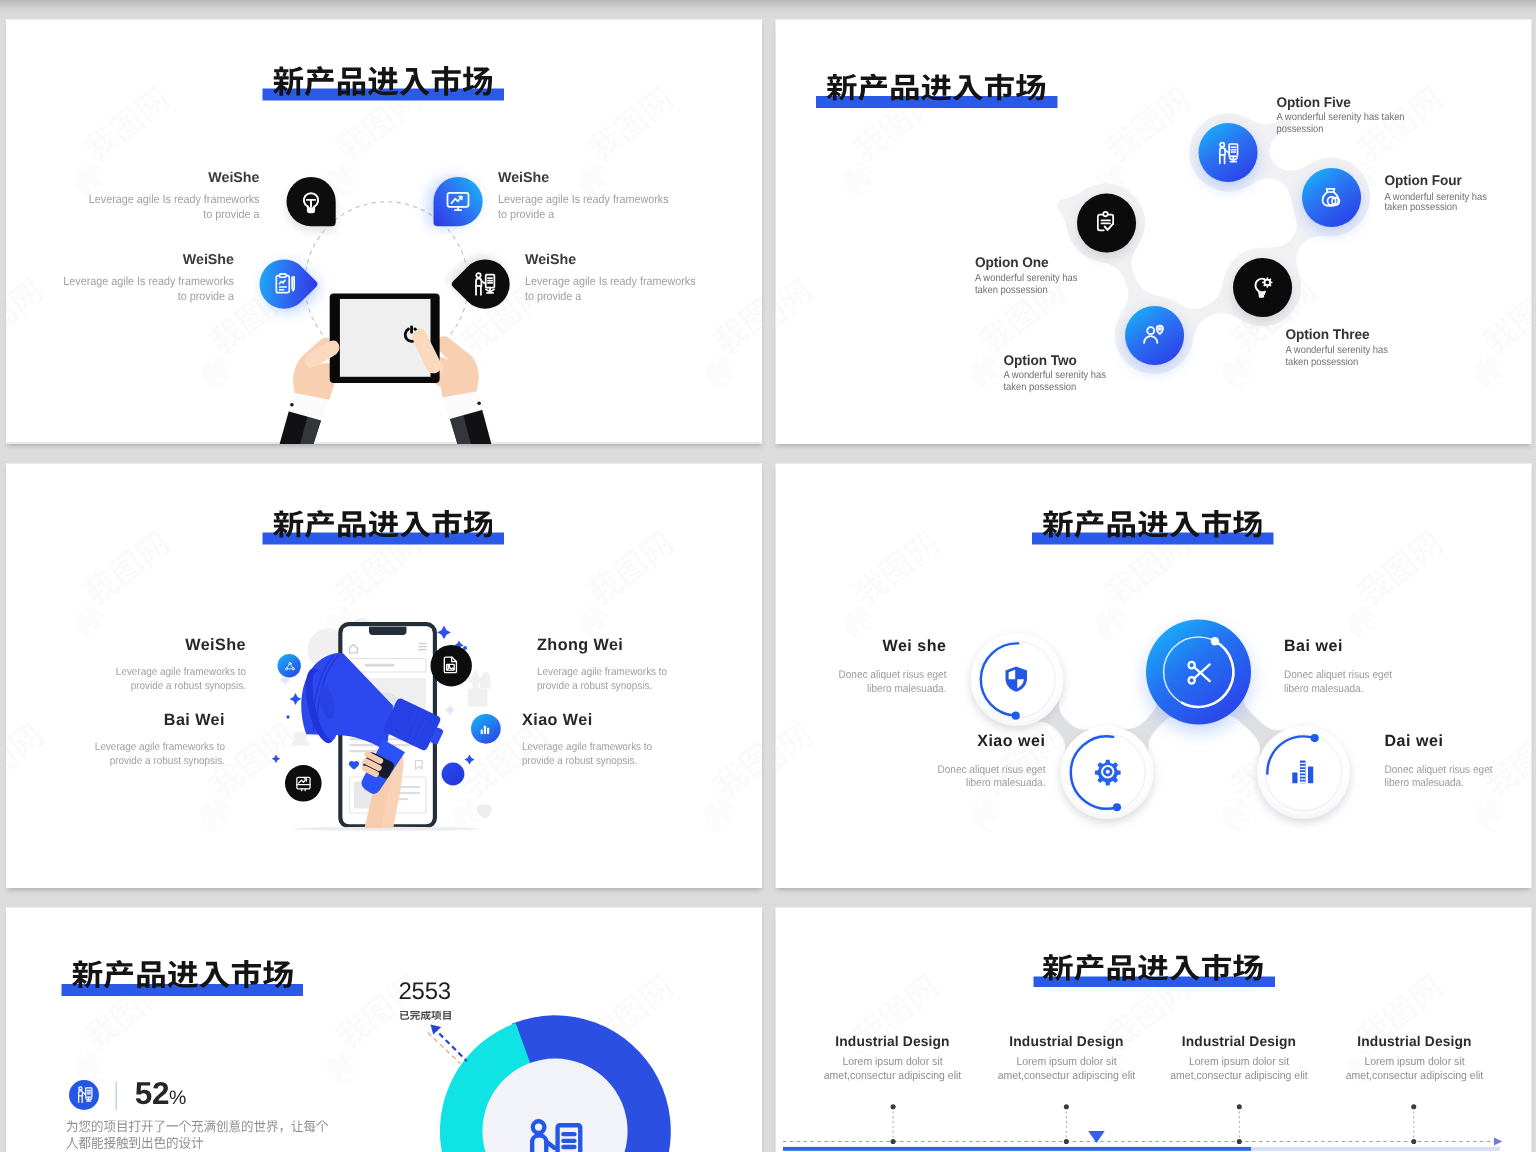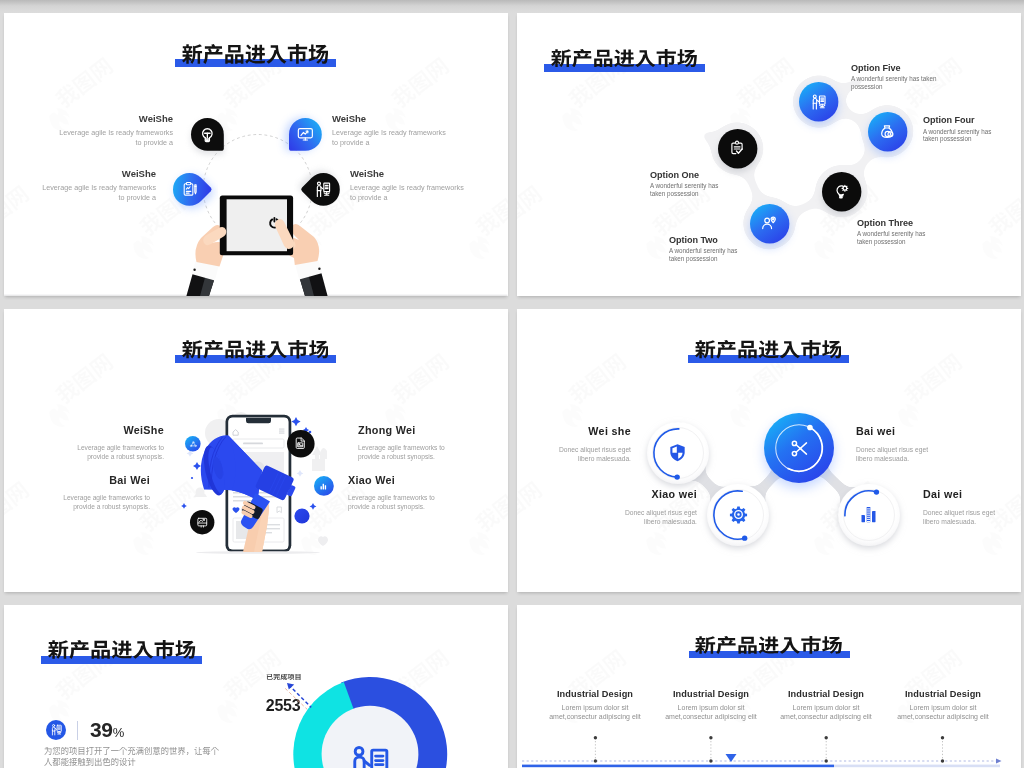--- a/index.html
+++ b/index.html
@@ -888,21 +888,21 @@
 <path d="M4.3 21.2v-7.6M8.5 21.2v-7.6"></path>
 <path d="M4.3 13.6V9.4a2 2 0 0 1 2-2h.6a2 2 0 0 1 2 2v4.2Z"></path>
 <path d="M8.9 9.3 11.6 11.4"></path>
 <rect x="12.6" y="4.0" width="7.4" height="11.0" rx="0.7"></rect>
 <path d="M14.5 6.9h3.6M14.5 9.1h3.6M14.5 11.1h3.6"></path>
 <path d="M16.3 15v3.2"></path>
 <path d="M12.9 16.6q3.4 3.2 6.8 0"></path>
 <path d="M13.7 19.6h5.2"></path>
         </g>
       </svg>
-      <div class="tx" style="left:261.7px;top:48.0px;font-size:16px;font-weight:bold;color:#1e1e1e;letter-spacing:-0.2px;margin-top:44px;">2553</div>
+      <div class="tx" style="left:261.7px;top:48.0px;font-size:16px;font-weight:normal;color:#1e1e1e;letter-spacing:-0.2px;">2553</div>
       <svg style="position:absolute;left:261.50px;top:68.60px;width:35.60px;height:6.20px;" viewBox="0 -760 5000 880" preserveAspectRatio="none">
         <g transform="scale(1 -1)" fill="#4a4a4a">
           <path transform="translate(0 0)" d="M91 793V674H711V461H255V597H131V130C131 -23 189 -62 383 -62C428 -62 669 -62 717 -62C900 -62 944 -7 967 183C932 190 877 210 846 230C831 84 816 58 712 58C653 58 434 58 382 58C272 58 255 67 255 130V343H711V296H836V793Z"></path>
           <path transform="translate(1000 0)" d="M238 566V457H757V566ZM52 385V273H292C276 149 240 62 24 15C50 -11 82 -60 94 -92C346 -25 402 100 422 273H552V69C552 -40 581 -75 697 -75C720 -75 802 -75 826 -75C921 -75 952 -36 965 109C933 118 881 137 857 155C853 50 847 34 815 34C795 34 730 34 715 34C679 34 673 38 673 70V273H948V385ZM70 753V515H192V639H801V515H929V753H561V849H433V753Z"></path>
           <path transform="translate(2000 0)" d="M514 848C514 799 516 749 518 700H108V406C108 276 102 100 25 -20C52 -34 106 -78 127 -102C210 21 231 217 234 364H365C363 238 359 189 348 175C341 166 331 163 318 163C301 163 268 164 232 167C249 137 262 90 264 55C311 54 354 55 381 59C410 64 431 73 451 98C474 128 479 218 483 429C483 443 483 473 483 473H234V582H525C538 431 560 290 595 176C537 110 468 55 390 13C416 -10 460 -60 477 -86C539 -48 595 -3 646 50C690 -32 747 -82 817 -82C910 -82 950 -38 969 149C937 161 894 189 867 216C862 90 850 40 827 40C794 40 762 82 734 154C807 253 865 369 907 500L786 529C762 448 730 373 690 306C672 387 658 481 649 582H960V700H856L905 751C868 785 795 830 740 859L667 787C708 763 759 729 795 700H642C640 749 639 798 640 848Z"></path>
           <path transform="translate(3000 0)" d="M600 483V279C600 181 566 66 298 0C325 -23 360 -67 375 -92C657 -5 721 139 721 277V483ZM686 72C758 27 852 -41 896 -85L976 -4C928 39 831 103 760 144ZM19 209 48 82C146 115 270 158 388 201L374 301L271 274V628H370V742H36V628H152V243ZM411 626V154H528V521H790V157H913V626H681L722 704H963V811H383V704H582C574 678 565 651 555 626Z"></path>
           <path transform="translate(4000 0)" d="M262 450H726V332H262ZM262 564V678H726V564ZM262 218H726V101H262ZM141 795V-79H262V-16H726V-79H854V795Z"></path>
         </g>
       </svg>
       <svg class="sv" viewBox="0 0 503.5 283">
@@ -918,21 +918,21 @@
 <path d="M4.3 13.6V9.4a2 2 0 0 1 2-2h.6a2 2 0 0 1 2 2v4.2Z"></path>
 <path d="M8.9 9.3 11.6 11.4"></path>
 <rect x="12.6" y="4.0" width="7.4" height="11.0" rx="0.7"></rect>
 <path d="M14.5 6.9h3.6M14.5 9.1h3.6M14.5 11.1h3.6"></path>
 <path d="M16.3 15v3.2"></path>
 <path d="M12.9 16.6q3.4 3.2 6.8 0"></path>
 <path d="M13.7 19.6h5.2"></path>
         </g>
       </svg>
       <div style="position:absolute;left:72.7px;top:116.3px;width:1.2px;height:18.6px;background:#c9d0e6;"></div>
-      <div class="tx" style="left:85.9px;top:112.6px;font-size:21px;font-weight:bold;color:#262626;letter-spacing:-0.3px;"><span>39</span><span style="font-size:13px;font-weight:normal;">%</span></div>
+      <div class="tx" style="left:85.9px;top:112.6px;font-size:21px;font-weight:bold;color:#262626;letter-spacing:-0.3px;"><span>52</span><span style="font-size:13px;font-weight:normal;">%</span></div>
       <svg style="position:absolute;left:40.10px;top:141.60px;width:175.00px;height:8.40px;" viewBox="0 -760 21000 880" preserveAspectRatio="none">
         <g transform="scale(1 -1)" fill="#8e8e8e">
           <path transform="translate(0 0)" d="M162 784C202 737 247 673 267 632L335 665C314 706 267 768 226 812ZM499 371C550 310 609 226 635 173L701 209C674 261 613 342 561 401ZM411 838V720C411 682 410 642 407 599H82V524H399C374 346 295 145 55 -11C73 -23 101 -49 114 -66C370 104 452 328 476 524H821C807 184 791 50 761 19C750 7 739 4 717 5C693 5 630 5 562 11C577 -11 587 -44 588 -67C650 -70 713 -72 748 -69C785 -65 808 -57 831 -28C870 18 884 159 900 560C900 572 901 599 901 599H484C486 641 487 682 487 719V838Z"></path>
           <path transform="translate(1000 0)" d="M464 588C437 518 392 447 340 400C358 390 388 372 401 361C452 412 503 491 535 570ZM300 219V37C300 -41 326 -63 431 -63C453 -63 602 -63 625 -63C710 -63 733 -33 743 89C722 94 691 105 675 117C671 19 663 6 619 6C586 6 461 6 437 6C383 6 374 10 374 37V219ZM385 249C450 216 524 163 559 122L612 171C576 212 500 262 436 293ZM714 188C789 123 864 30 892 -37L959 2C928 69 851 159 776 223ZM178 206C157 123 113 42 40 -4L101 -47C180 5 219 95 245 184ZM733 566C779 500 828 409 849 350L914 381C895 431 858 500 818 560L867 550C892 594 922 667 947 730L895 743L883 741H503C516 767 528 794 538 822L468 839C435 744 376 653 308 593C324 583 352 559 364 546C400 581 436 626 467 676H606V349C606 337 602 334 589 333C577 333 535 333 488 334C498 315 509 287 512 268C575 268 616 268 643 279C671 291 678 310 678 348V676H852C838 639 822 602 808 574L795 592ZM273 840C216 730 123 620 28 550C43 537 68 506 77 492C112 520 147 554 181 591V268H254V681C287 725 316 771 341 818Z"></path>
           <path transform="translate(2000 0)" d="M552 423C607 350 675 250 705 189L769 229C736 288 667 385 610 456ZM240 842C232 794 215 728 199 679H87V-54H156V25H435V679H268C285 722 304 778 321 828ZM156 612H366V401H156ZM156 93V335H366V93ZM598 844C566 706 512 568 443 479C461 469 492 448 506 436C540 484 572 545 600 613H856C844 212 828 58 796 24C784 10 773 7 753 7C730 7 670 8 604 13C618 -6 627 -38 629 -59C685 -62 744 -64 778 -61C814 -57 836 -49 859 -19C899 30 913 185 928 644C929 654 929 682 929 682H627C643 729 658 779 670 828Z"></path>
           <path transform="translate(3000 0)" d="M618 500V289C618 184 591 56 319 -19C335 -34 357 -61 366 -77C649 12 693 158 693 289V500ZM689 91C766 41 864 -31 911 -79L961 -26C913 21 813 90 736 138ZM29 184 48 106C140 137 262 179 379 219L369 284L247 247V650H363V722H46V650H172V225ZM417 624V153H490V556H816V155H891V624H655C670 655 686 692 702 728H957V796H381V728H613C603 694 591 656 578 624Z"></path>
           <path transform="translate(4000 0)" d="M233 470H759V305H233ZM233 542V704H759V542ZM233 233H759V67H233ZM158 778V-74H233V-6H759V-74H837V778Z"></path>
           <path transform="translate(5000 0)" d="M199 840V638H48V566H199V353C139 337 84 322 39 311L62 236L199 276V20C199 6 193 1 179 1C166 0 122 0 75 1C85 -19 96 -50 99 -70C169 -70 210 -68 237 -56C263 -44 273 -23 273 19V298L423 343L413 414L273 374V566H412V638H273V840ZM418 756V681H703V31C703 12 696 6 676 6C654 4 582 4 508 7C520 -15 534 -52 539 -74C634 -74 697 -73 734 -60C770 -47 783 -21 783 30V681H961V756Z"></path>
           <path transform="translate(6000 0)" d="M649 703V418H369V461V703ZM52 418V346H288C274 209 223 75 54 -28C74 -41 101 -66 114 -84C299 33 351 189 365 346H649V-81H726V346H949V418H726V703H918V775H89V703H293V461L292 418Z"></path>
           <path transform="translate(7000 0)" d="M98 762V688H746C683 622 595 549 512 499H462V18C462 0 455 -6 434 -6C411 -7 333 -7 250 -5C262 -26 277 -59 281 -80C383 -80 449 -80 488 -68C527 -56 541 -34 541 17V433C663 504 801 619 889 724L831 767L813 762Z"></path>

